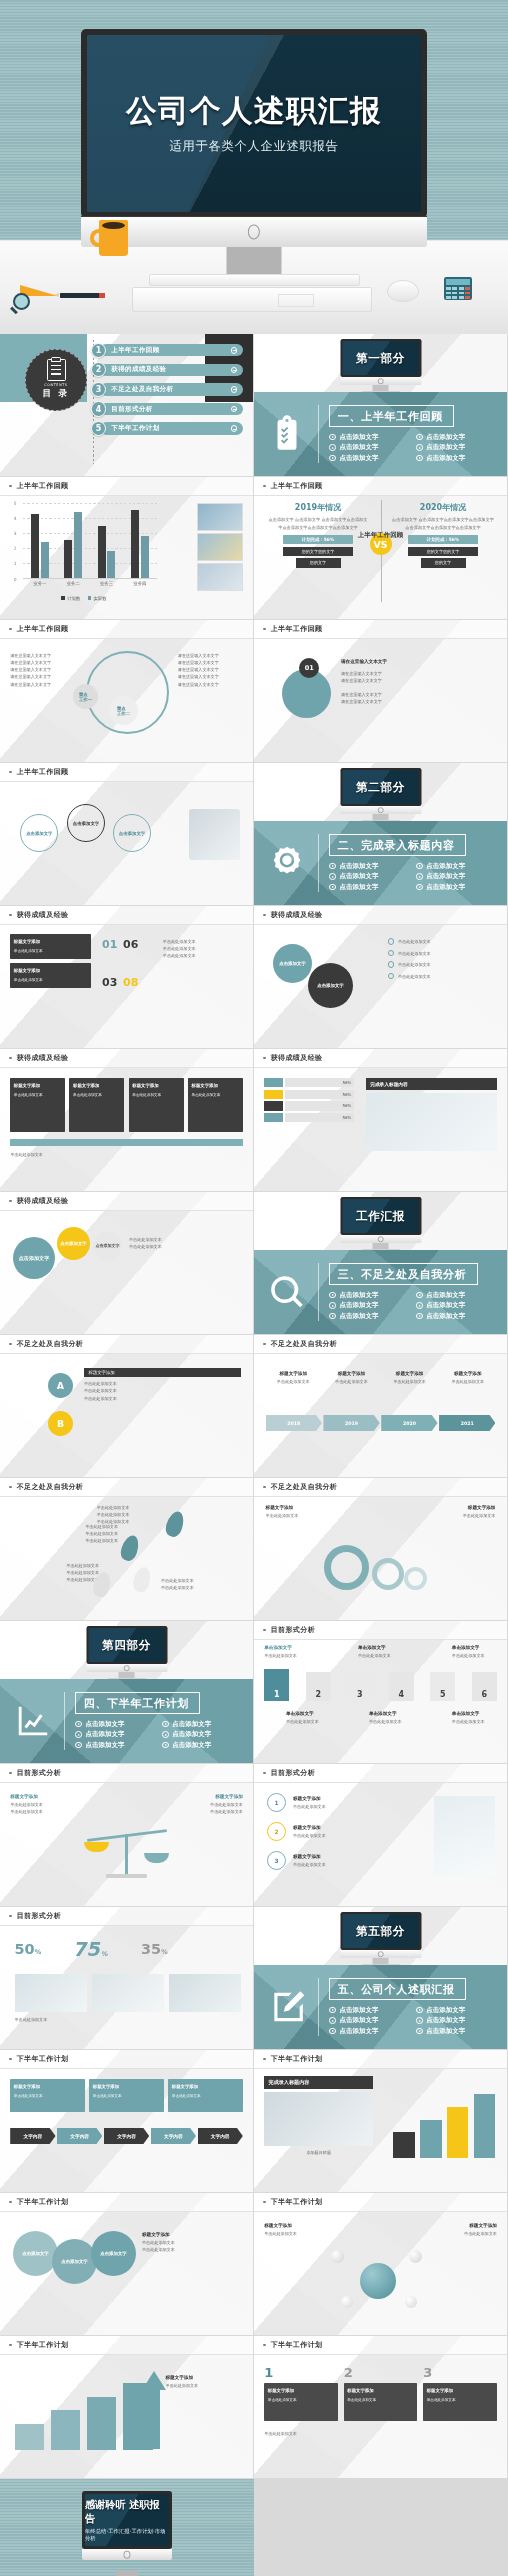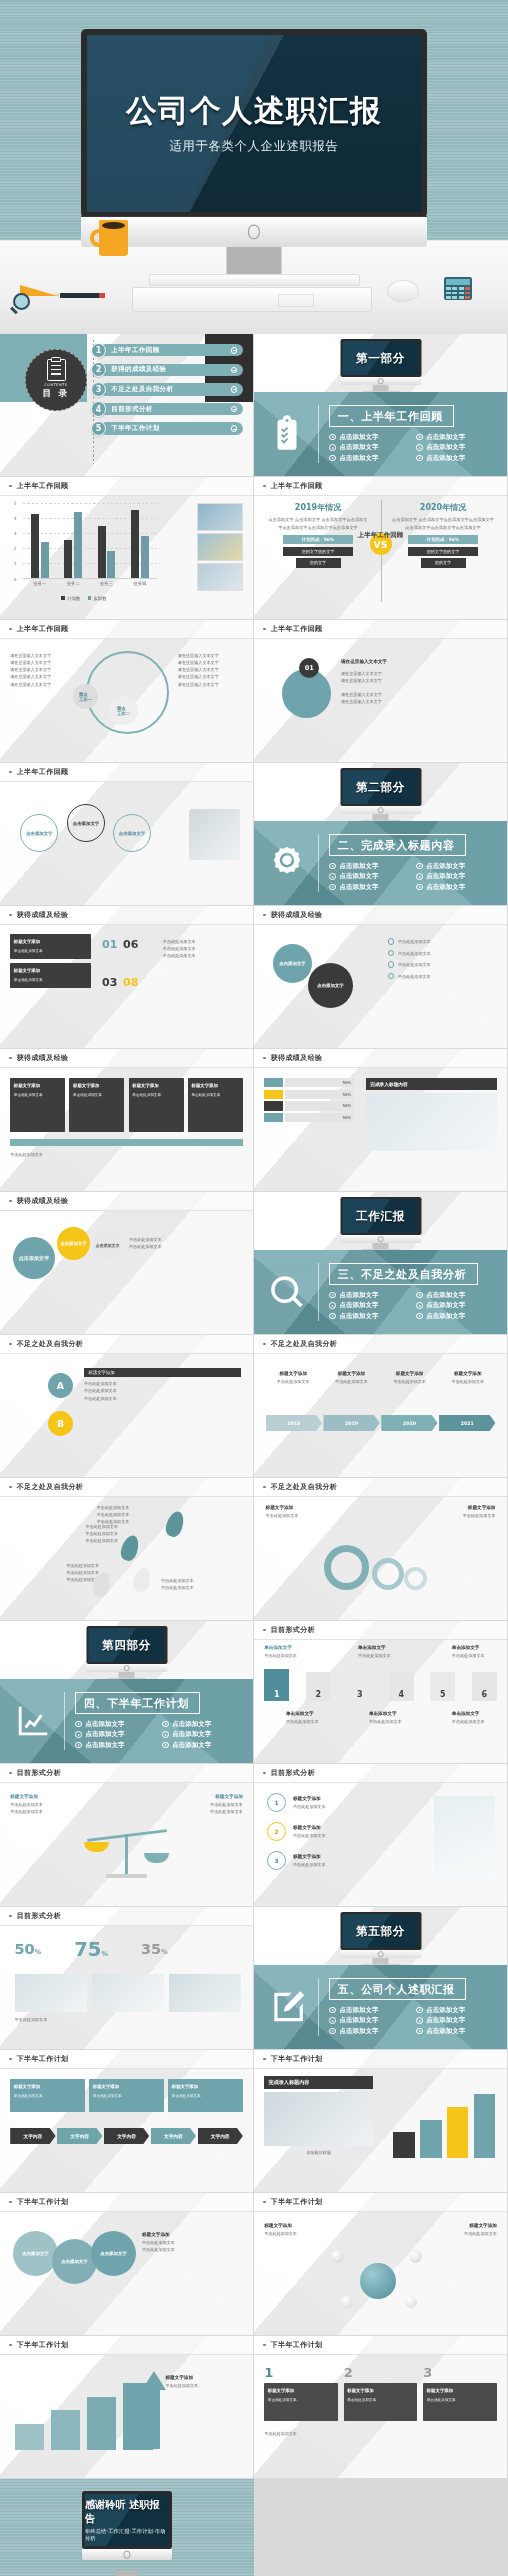--- a/index.html
+++ b/index.html
@@ -955,21 +955,21 @@
       <div style="position:absolute;right:11.6px;top:32px;width:61px;height:80px;background:linear-gradient(160deg,#e6eef1,#f7fafb);"></div>
     </div>
 
     <div class="slide poly">
       <div class="s-head">
           <i class="dot"></i>
           <span class="t">目前形式分析</span>
         </div>
       <div style="position:absolute;left:14.5px;top:30.5px;display:flex;gap:33px;align-items:center;">
         <div class="kpi"><span>50</span><small>%</small></div>
-        <div class="kpi" style="font-size:19.6px;"><span>75</span><small>%</small></div>
+        <div class="kpi" style="font-size:19.6px;font-style:italic;"><span>75</span><small>%</small></div>
         <div class="kpi" style="color:#9a9a9a;"><span>35</span><small>%</small></div>
       </div>
       <div style="position:absolute;left:14.5px;right:11.6px;top:67px;display:flex;gap:4.4px;">
         <div style="flex:1;height:38px;background:linear-gradient(135deg,#d7e2e6,#f1f5f6);"></div>
         <div style="flex:1;height:38px;background:linear-gradient(135deg,#dde5e8,#f4f7f8);"></div>
         <div style="flex:1;height:38px;background:linear-gradient(135deg,#d2dee2,#eef3f4);"></div>
       </div>
       <div style="position:absolute;left:14.5px;right:11.6px;top:109px;" class="ph-txt">单击此处添加文本</div>
     </div>
 

